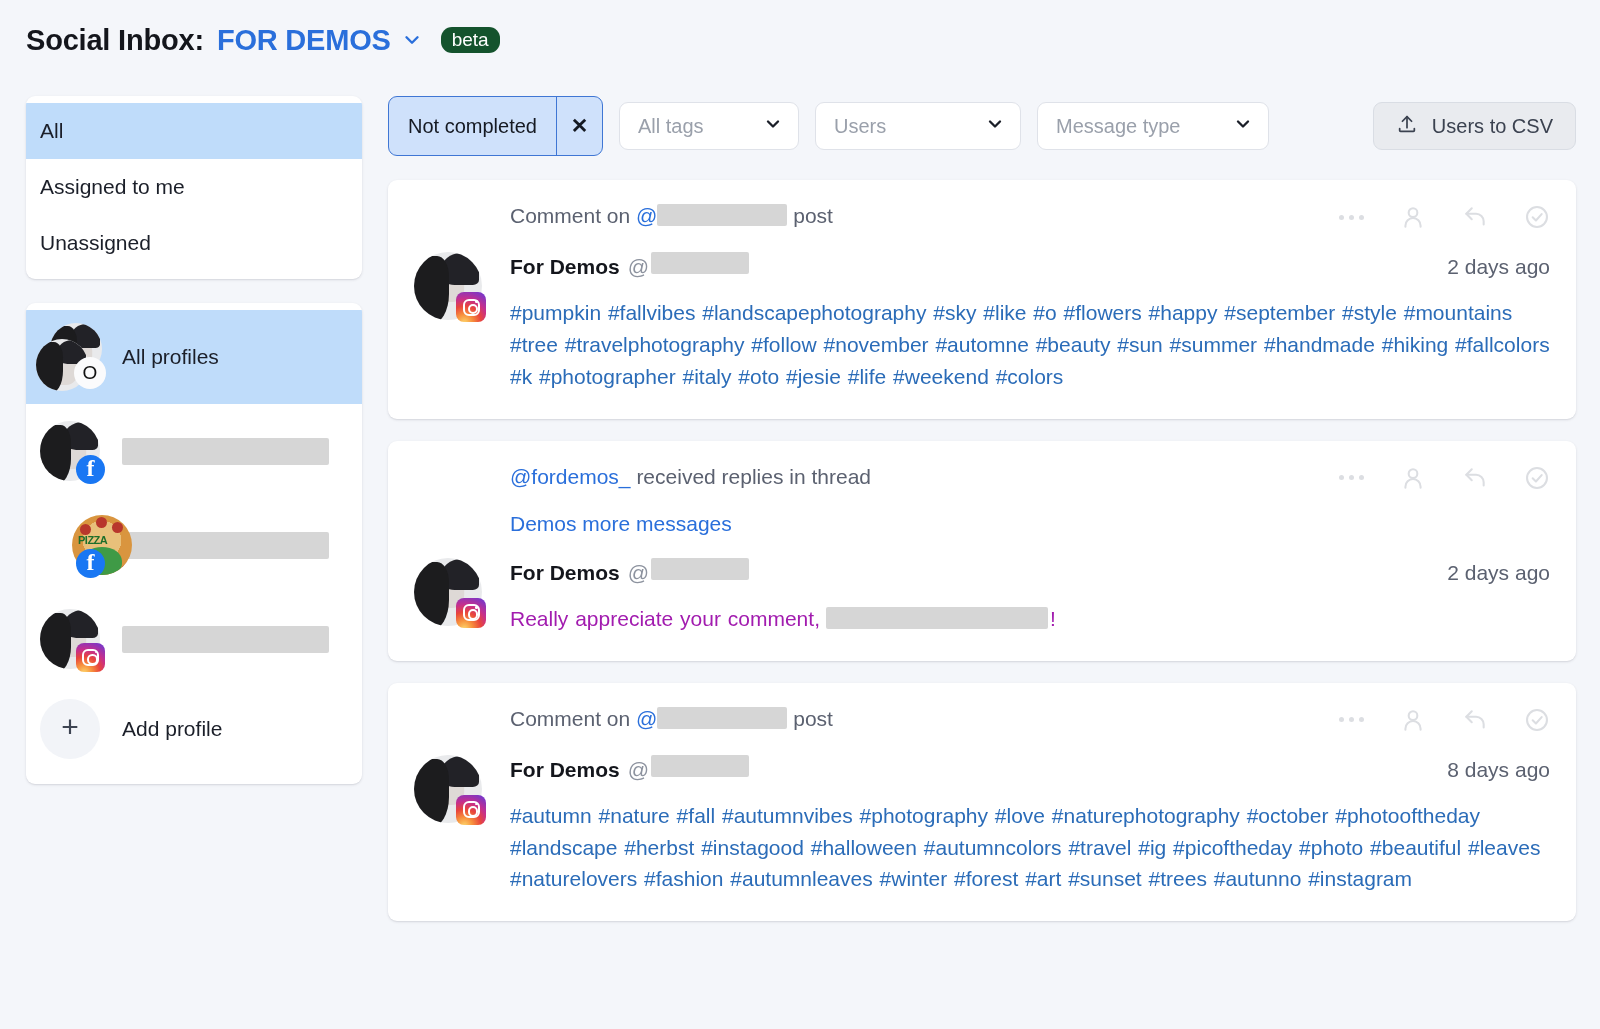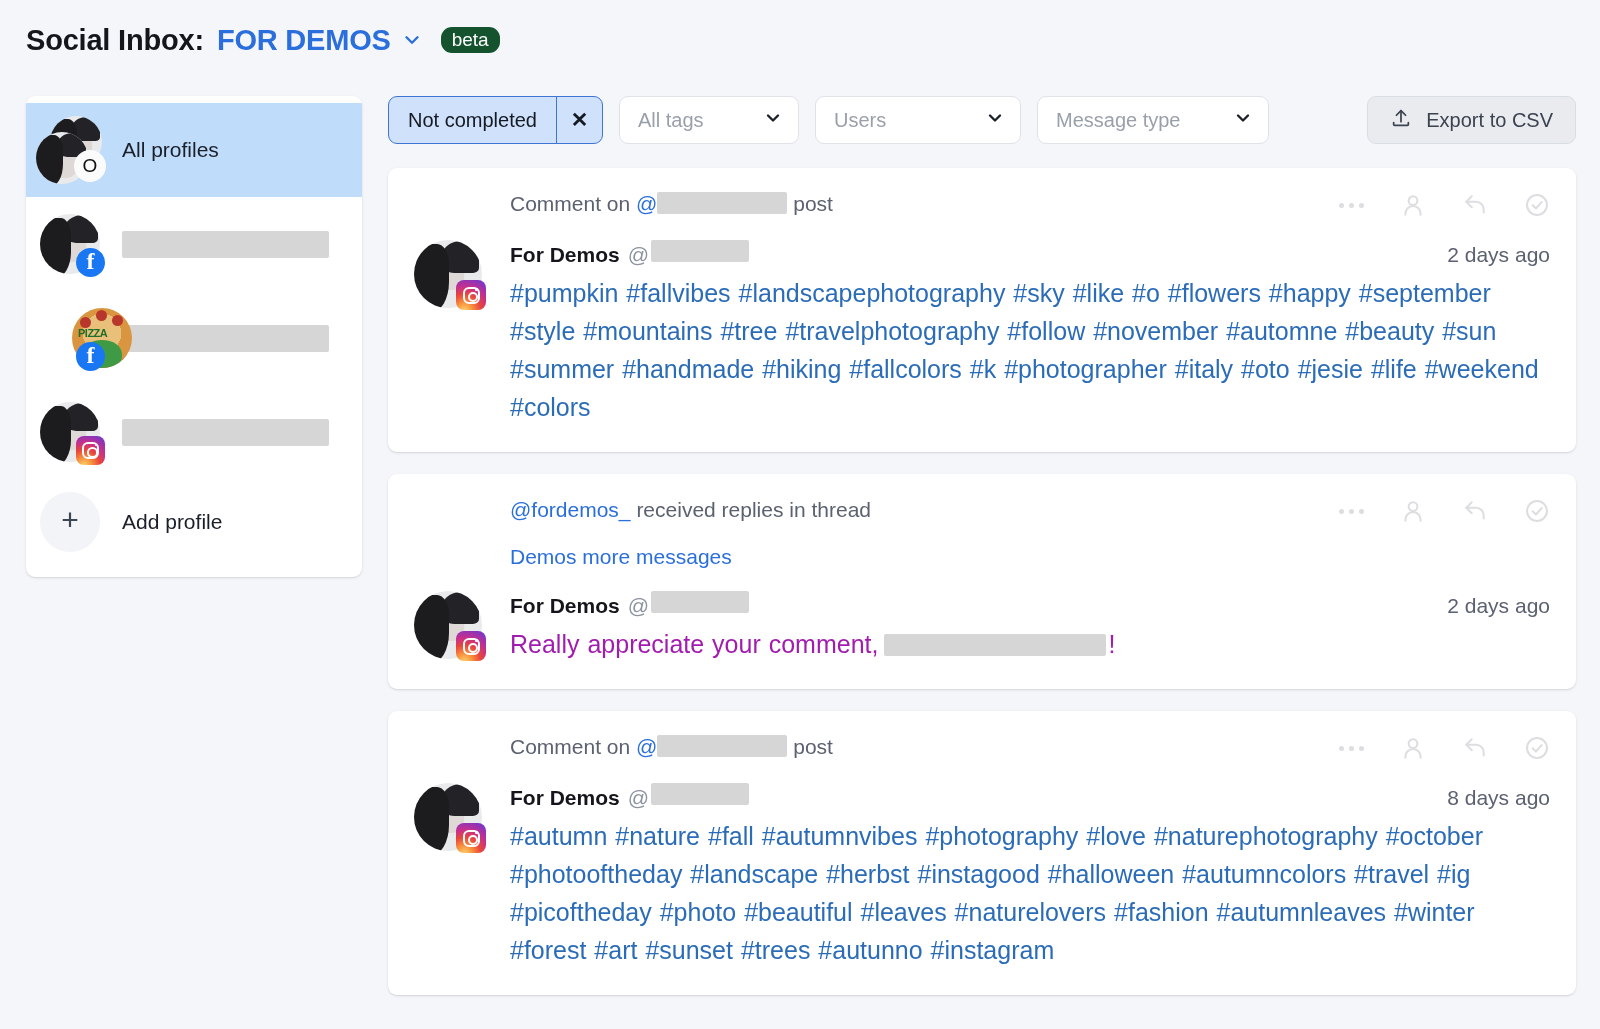--- a/index.html
+++ b/index.html
@@ -121,21 +121,21 @@
   .add-circle {
     width: 60px; height: 60px; border-radius: 50%; background: #f2f4f8;
     display: flex; align-items: center; justify-content: center;
     font-size: 30px; color: #3d4452; line-height: 1; padding-bottom: 4px;
   }
   .add-label { font-size: 21px; }
 
   
   .filter-bar { display: flex; align-items: center; gap: 16px; margin-bottom: 24px; }
   .chip-active {
-    display: flex; align-items: stretch; height: 48px;
+    display: flex; align-items: stretch; height: 60px;
     border: 1.5px solid #3f76d4; border-radius: 9px; overflow: hidden;
     background: #cfe1fb;
   }
   .chip-active .ca-label { display: flex; align-items: center; padding: 0 19px; font-size: 20px; color: #151922; }
   .chip-active .ca-x {
     width: 46px; display: flex; align-items: center; justify-content: center;
     border-left: 1.5px solid #3f76d4; font-size: 21px; font-weight: bold; color: #151922; cursor: pointer;
   }
   .select-chip {
     height: 48px; min-width: 180px;
@@ -170,41 +170,54 @@
 
   .msg-body { display: flex; gap: 28px; margin-top: 22px; }
   .msg-av { position: relative; width: 68px; height: 68px; flex: 0 0 68px; }
   .msg-av .av-face { width: 68px; height: 68px; }
   .msg-av .badge { right: -4px; bottom: -2px; width: 30px; height: 30px; }
   .msg-main { flex: 1; min-width: 0; }
   .msg-top { display: flex; align-items: baseline; }
   .msg-name { font-size: 21px; font-weight: bold; color: #14161c; }
   .msg-handle { font-size: 21px; color: #8d939f; margin-left: 8px; }
   .msg-time { margin-left: auto; font-size: 21px; color: #5b6170; }
-  .msg-text { margin-top: 7px; font-size: 25px; line-height: 1.52; color: #2b6cb8; word-spacing: 1px; }
+  .msg-text { margin-top: 18px; font-size: 21px; line-height: 1.52; color: #2b6cb8; word-spacing: 1px; }
   .msg-text.plain { color: #a21caf; }
 </style>
 </head>
 <body>
 
 <div class="page-header">
   <span class="ph-title">Social Inbox:</span>
   <span class="ph-account">FOR DEMOS</span>
   <span class="ph-caret">
     <svg width="22" height="22" viewBox="0 0 24 24" fill="none" stroke="currentColor" stroke-width="2.6" stroke-linecap="round" stroke-linejoin="round">
         <polyline points="6 9 12 15 18 9"></polyline>
       </svg>
   </span>
   <span class="ph-beta">beta</span>
 </div>
 
 <div class="body-wrap">
 
   <div class="left-col">
 
+    <div class="panel">
+      <div class="scope-list">
+        <div class="scope-item active">
+          <span>All</span>
+        </div>
+        <div class="scope-item">
+          <span>Assigned to me</span>
+        </div>
+        <div class="scope-item">
+          <span>Unassigned</span>
+        </div>
+      </div>
+    </div>
 
     <div class="panel">
       <div class="profiles">
 
         <div class="profile-row active">
           <div class="av">
             <div class="av-stack-2" style="left:10px; top:-4px;">
                 <div class="av-face">
                   <div class="av-hair2"></div>
                 </div>
@@ -301,21 +314,21 @@
       </div>
 
       <div class="export-btn">
         <span>
           <svg width="22" height="22" viewBox="0 0 24 24" fill="none" stroke="#3b4250" stroke-width="1.9" stroke-linecap="round" stroke-linejoin="round">
               <path d="M12 16V4"></path>
               <polyline points="7 9 12 4 17 9"></polyline>
               <path d="M4 17v2a1 1 0 0 0 1 1h14a1 1 0 0 0 1-1v-2"></path>
             </svg>
         </span>
-        <span>Export to CSV</span>
+        <span>Users to CSV</span>
       </div>
     </div>
 
     <div class="msg-card">
       <div class="card-head">
         <div class="card-context">
           <span>Comment on </span><span class="ctx-link">@</span><span class="redact inline" style="width:130px"></span><span> post</span>
         </div>
         <div class="card-actions">
           <span class="act">

